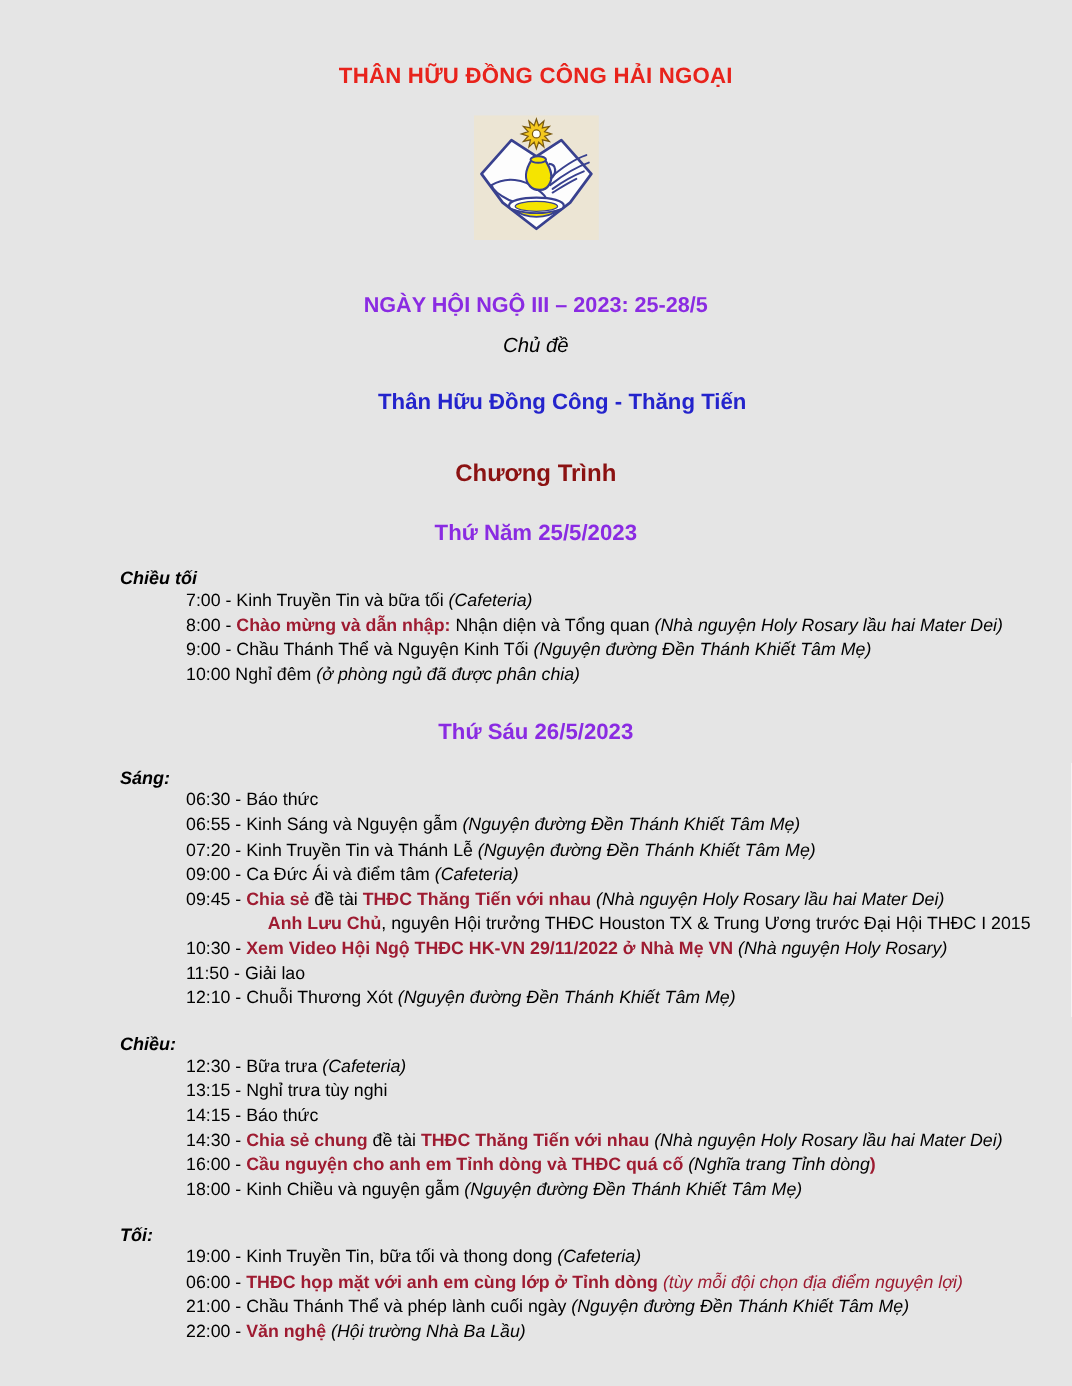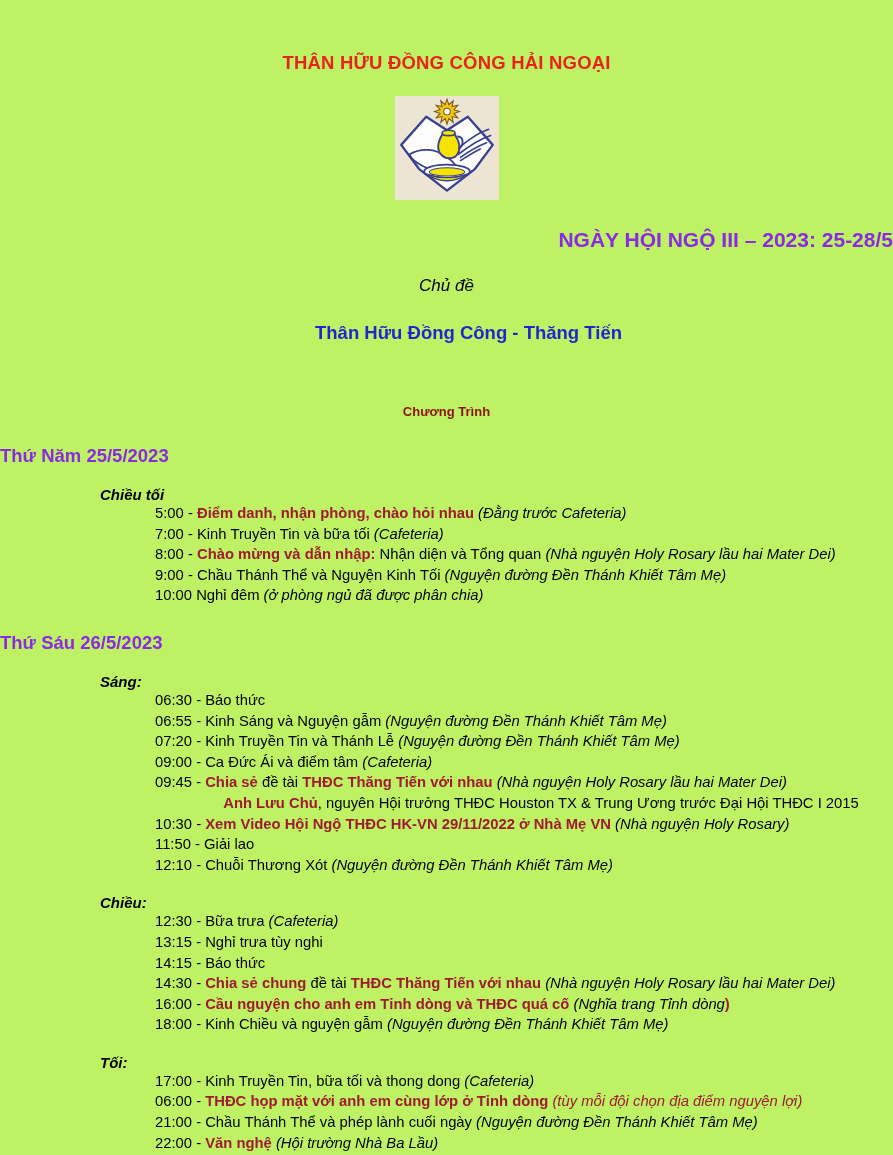--- a/index.html
+++ b/index.html
@@ -2,36 +2,36 @@
 <html style="--red: #e8231c; --purple: #8a2be2; --blue: #2424cc; --maroon: #8b1212; --darkred: #9e1b31; --softred: #b34059;"><head>
 <meta charset="utf-8">
 <style>
   :root{
     --red:#e8231c; --purple:#8a2be2; --blue:#2424cc; --maroon:#8b1212;
     --darkred:#9e1b31; --softred:#b34059; --ink:#111111;
   }
   *{box-sizing:border-box; margin:0; padding:0;}
   html,body{background:#ffffff;}
   .page{
-    position:relative; width:893px; height:1155px; background:#bef264;
+    position:relative; width:893px; height:1155px; background:#e5e5e5;
     font-family:"Liberation Sans", sans-serif; color:var(--ink); overflow:hidden;
   }
   .org-title{
     margin-top:52px; text-align:center; font-size:18.5px; font-weight:bold;
     color:var(--red); letter-spacing:.2px;
   }
   .logo{display:block; width:108px; height:104px; margin:22px auto 0;}
   .event-title{
-    margin-top:28px; text-align:right; font-size:21px; font-weight:bold; color:var(--purple);
+    margin-top:44px; text-align:center; font-size:18px; font-weight:bold; color:var(--purple);
   }
-  .theme-label{margin-top:24px; text-align:center; font-size:17px; font-style:italic; color:#000;}
+  .theme-label{margin-top:13px; text-align:center; font-size:17px; font-style:italic; color:#000;}
   .theme-title{margin-top:26px; text-align:center; font-size:18.5px; font-weight:bold; color:var(--blue);margin-left:44px;}
-  .program-title{margin-top:60px; text-align:center; font-size:13px; font-weight:bold; color:var(--maroon);}
+  .program-title{margin-top:38px; text-align:center; font-size:20px; font-weight:bold; color:var(--maroon);}
   .day-heading{
-    margin:26px 0 6px; font-size:18.5px; font-weight:bold; color:var(--purple);
+    margin:26px 0 6px; text-align:center; font-size:18.5px; font-weight:bold; color:var(--purple);
   }
   .section-label{
     margin-top:19px; padding-left:100px; font-size:15px; font-weight:bold; font-style:italic; color:#000;
   }
   .line{padding-left:155px; padding-right:26px; font-size:14.8px; line-height:20.6px; color:#000;}
   .line.indent{padding-left:215px;text-align:center;}
   .s-n{font-weight:normal;}
   .s-b{font-weight:normal;}
   .s-dr{font-weight:bold; color:var(--darkred);}
   .s-i{font-style:italic;}
@@ -70,21 +70,20 @@
   </svg>
 
   <div class="event-title">NGÀY HỘI NGỘ III – 2023: 25-28/5</div>
   <div class="theme-label">Chủ đề</div>
   <div class="theme-title">Thân Hữu Đồng Công - Thăng Tiến</div>
   <div class="program-title">Chương Trình</div>
 
   <div id="schedule">
       <div class="day-heading">Thứ Năm 25/5/2023</div>
       <div class="section-label">Chiều tối</div>
-      <div class="line"><span class="s-n">5:00 - </span><span class="s-dr">Điểm danh, nhận phòng, chào hỏi nhau</span><span class="s-i"> (Đằng trước Cafeteria)</span></div>
       <div class="line"><span class="s-b">7:00 - Kinh Truyền Tin và bữa tối</span><span class="s-i"> (Cafeteria)</span></div>
       <div class="line"><span class="s-n">8:00 - </span><span class="s-dr">Chào mừng và dẫn nhập:</span><span class="s-n"> Nhận diện và Tổng quan</span><span class="s-i"> (Nhà nguyện Holy Rosary lầu hai Mater Dei)</span></div>
       <div class="line"><span class="s-b">9:00 - Chầu Thánh Thể và Nguyện Kinh Tối</span><span class="s-i"> (Nguyện đường Đền Thánh Khiết Tâm Mẹ)</span></div>
       <div class="line"><span class="s-n">10:00 Nghỉ đêm</span><span class="s-i"> (ở phòng ngủ đã được phân chia)</span></div>
       <div class="day-heading">Thứ Sáu 26/5/2023</div>
       <div class="section-label">Sáng:</div>
       <div class="line"><span class="s-n">06:30 - Báo thức</span></div>
       <div class="line"><span class="s-n">06:55 - Kinh Sáng và Nguyện gẫm</span><span class="s-i"> (Nguyện đường Đền Thánh Khiết Tâm Mẹ)</span></div>
       <div class="line"><span class="s-b">07:20 - Kinh Truyền Tin và Thánh Lễ</span><span class="s-i"> (Nguyện đường Đền Thánh Khiết Tâm Mẹ)</span></div>
       <div class="line"><span class="s-b">09:00 - Ca Đức Ái và điểm tâm</span><span class="s-i"> (Cafeteria)</span></div>
@@ -94,19 +93,19 @@
       <div class="line"><span class="s-n">11:50 - Giải lao</span></div>
       <div class="line"><span class="s-b">12:10 - Chuỗi Thương Xót</span><span class="s-i"> (Nguyện đường Đền Thánh Khiết Tâm Mẹ)</span></div>
       <div class="section-label">Chiều:</div>
       <div class="line"><span class="s-b">12:30 - Bữa trưa</span><span class="s-i"> (Cafeteria)</span></div>
       <div class="line"><span class="s-n">13:15 - Nghỉ trưa tùy nghi</span></div>
       <div class="line"><span class="s-n">14:15 - Báo thức</span></div>
       <div class="line"><span class="s-n">14:30 - </span><span class="s-dr">Chia sẻ chung</span><span class="s-n"> đề tài </span><span class="s-dr">THĐC Thăng Tiến với nhau</span><span class="s-i"> (Nhà nguyện Holy Rosary lầu hai Mater Dei)</span></div>
       <div class="line"><span class="s-n">16:00 - </span><span class="s-dr">Cầu nguyện cho anh em Tỉnh dòng và THĐC quá cố</span><span class="s-i"> (Nghĩa trang Tỉnh dòng</span><span class="s-dr">)</span></div>
       <div class="line"><span class="s-b">18:00 - Kinh Chiều và nguyện gẫm</span><span class="s-i"> (Nguyện đường Đền Thánh Khiết Tâm Mẹ)</span></div>
       <div class="section-label">Tối:</div>
-      <div class="line"><span class="s-b">17:00 - Kinh Truyền Tin, bữa tối và thong dong</span><span class="s-i"> (Cafeteria)</span></div>
+      <div class="line"><span class="s-b">19:00 - Kinh Truyền Tin, bữa tối và thong dong</span><span class="s-i"> (Cafeteria)</span></div>
       <div class="line"><span class="s-b">06:00 - </span><span class="s-dr">THĐC họp mặt với anh em cùng lớp ở Tỉnh dòng</span><span class="s-idr"> (tùy mỗi đội chọn địa điểm nguyện lợi)</span></div>
       <div class="line"><span class="s-b">21:00 - Chầu Thánh Thể và phép lành cuối ngày</span><span class="s-i"> (Nguyện đường Đền Thánh Khiết Tâm Mẹ)</span></div>
       <div class="line"><span class="s-b">22:00 - </span><span class="s-dr">Văn nghệ</span><span class="s-i"> (Hội trường Nhà Ba Lầu)</span></div>
     </div>
 
 </div>
 
 </body></html>

